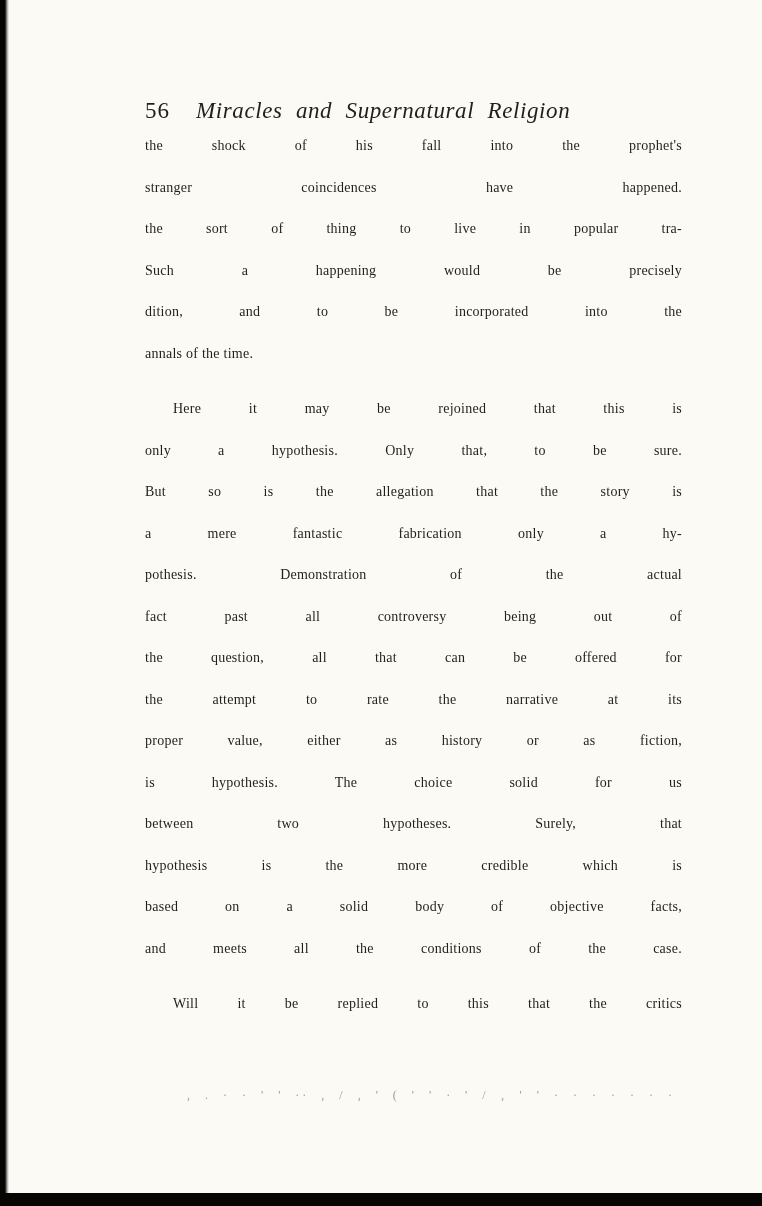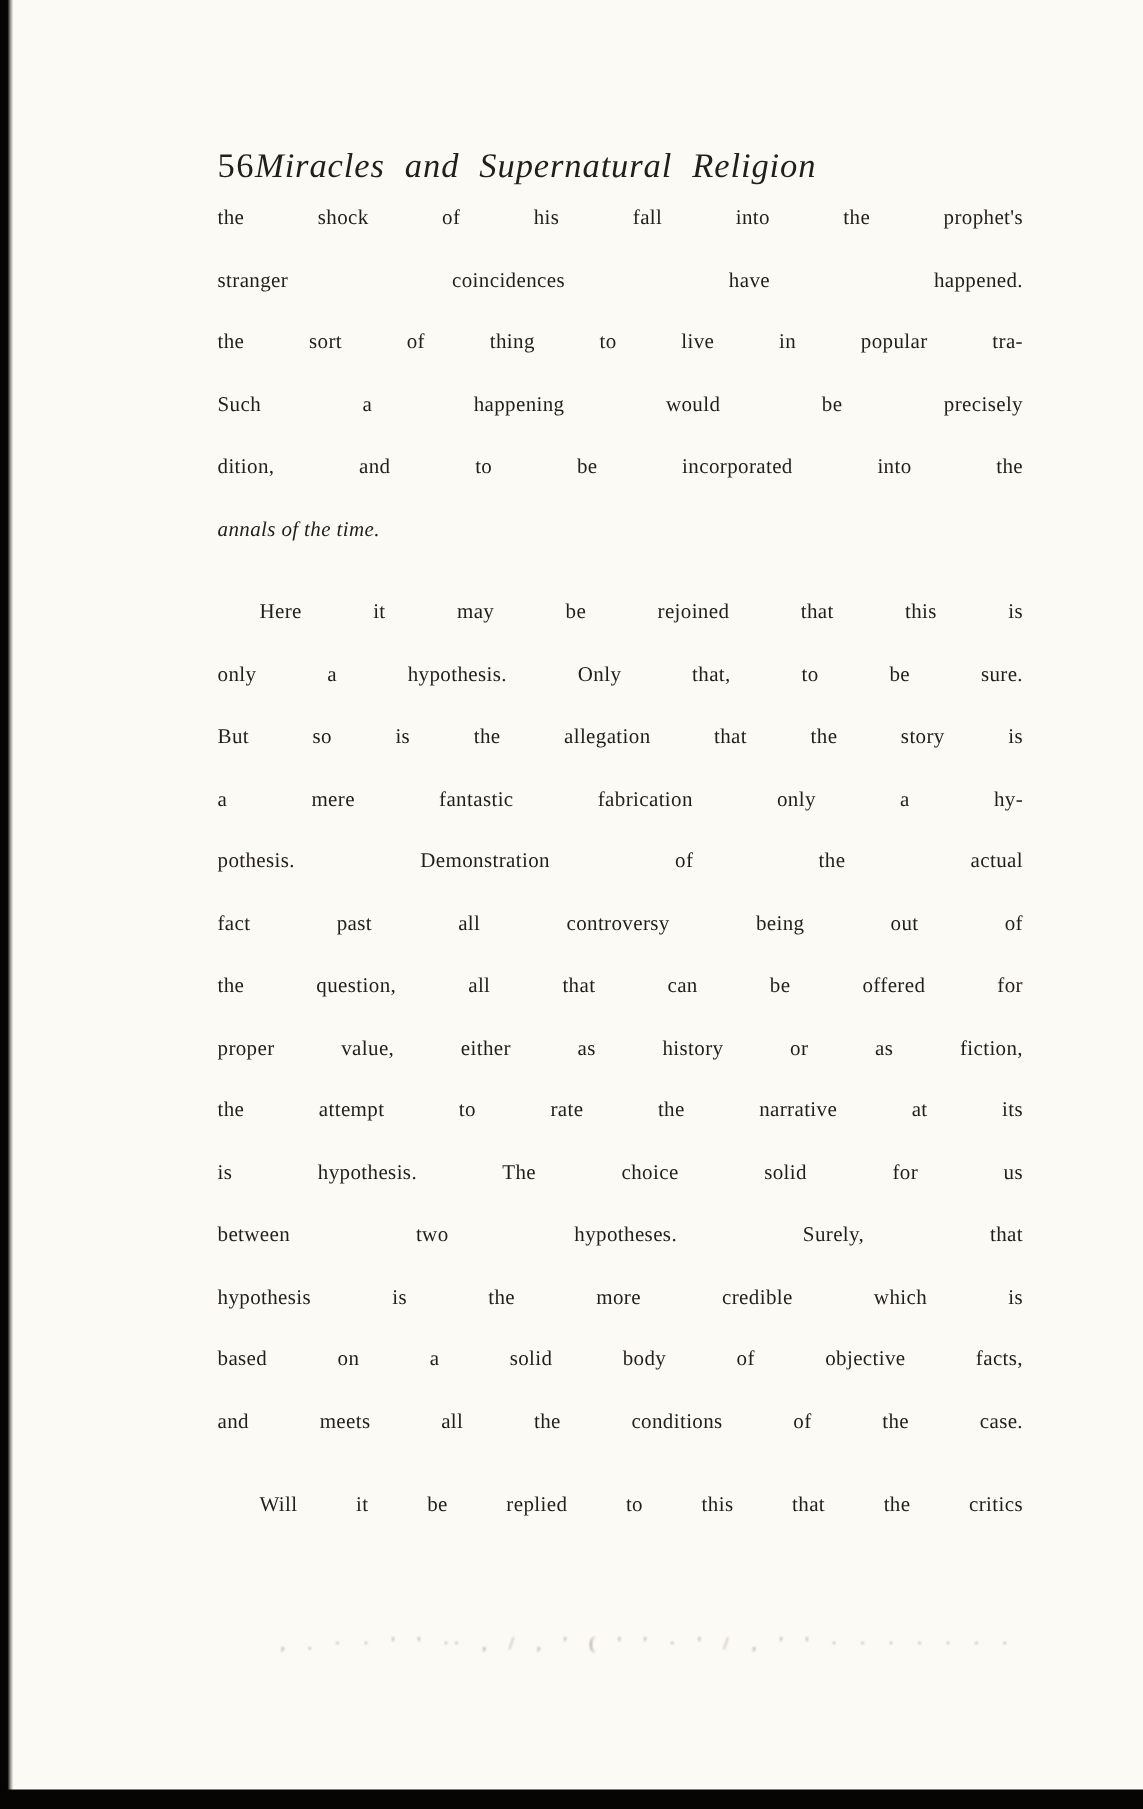--- a/index.html
+++ b/index.html
@@ -35,20 +35,21 @@
   }
   .header {
     margin: 97px 0 0 0;
     font-size: 23px;
     line-height: 28px;
     white-space: nowrap;
   }
   .pagenum {
     font-style: normal;
     letter-spacing: 1px;
+    margin-right: 26px;
   }
   .running-title {
     font-style: italic;
     letter-spacing: 0.6px;
     word-spacing: 7px;
   }
   .bodytext {
     font-size: 14px;
     letter-spacing: 0.25px;
   }
@@ -58,21 +59,20 @@
     height: 41.5px;
     white-space: normal;
   }
   .j {
     text-align: justify;
     text-align-last: justify;
   }
   .lastline {
     text-align: right;
     text-align-last: left;
-    font-style: italic;
   }
   .indent { text-indent: 28px; }
   .smudge {
     margin-top: 63px;
     padding-left: 42px;
     font-size: 12px;
     letter-spacing: 3px;
     word-spacing: 6px;
     color: #a29c90;
     filter: blur(0.6px);
@@ -107,22 +107,22 @@
 
       <p class="para">
         </p>
         <div class="line j indent">Here it may be rejoined that this is</div>
         <div class="line j">only a hypothesis.  Only that, to be sure.</div>
         <div class="line j">But so is the allegation that the story is</div>
         <div class="line j">a mere fantastic fabrication only a hy-</div>
         <div class="line j">pothesis.  Demonstration of the actual</div>
         <div class="line j">fact past all controversy being out of</div>
         <div class="line j">the question, all that can be offered for</div>
+        <div class="line j">the attempt to rate the narrative at its</div>
         <div class="line j">proper value, either as history or as fiction,</div>
-        <div class="line j">the attempt to rate the narrative at its</div>
         <div class="line j">is hypothesis.  The choice solid for us</div>
         <div class="line j">between two hypotheses.  Surely, that</div>
         <div class="line j">hypothesis is the more credible which is</div>
         <div class="line j">based on a solid body of objective facts,</div>
         <div class="line j">and meets all the conditions of the case.</div>
       <p></p>
 
       <p class="para">
         </p>
         <div class="line j indent">Will it be replied to this that the critics</div>

